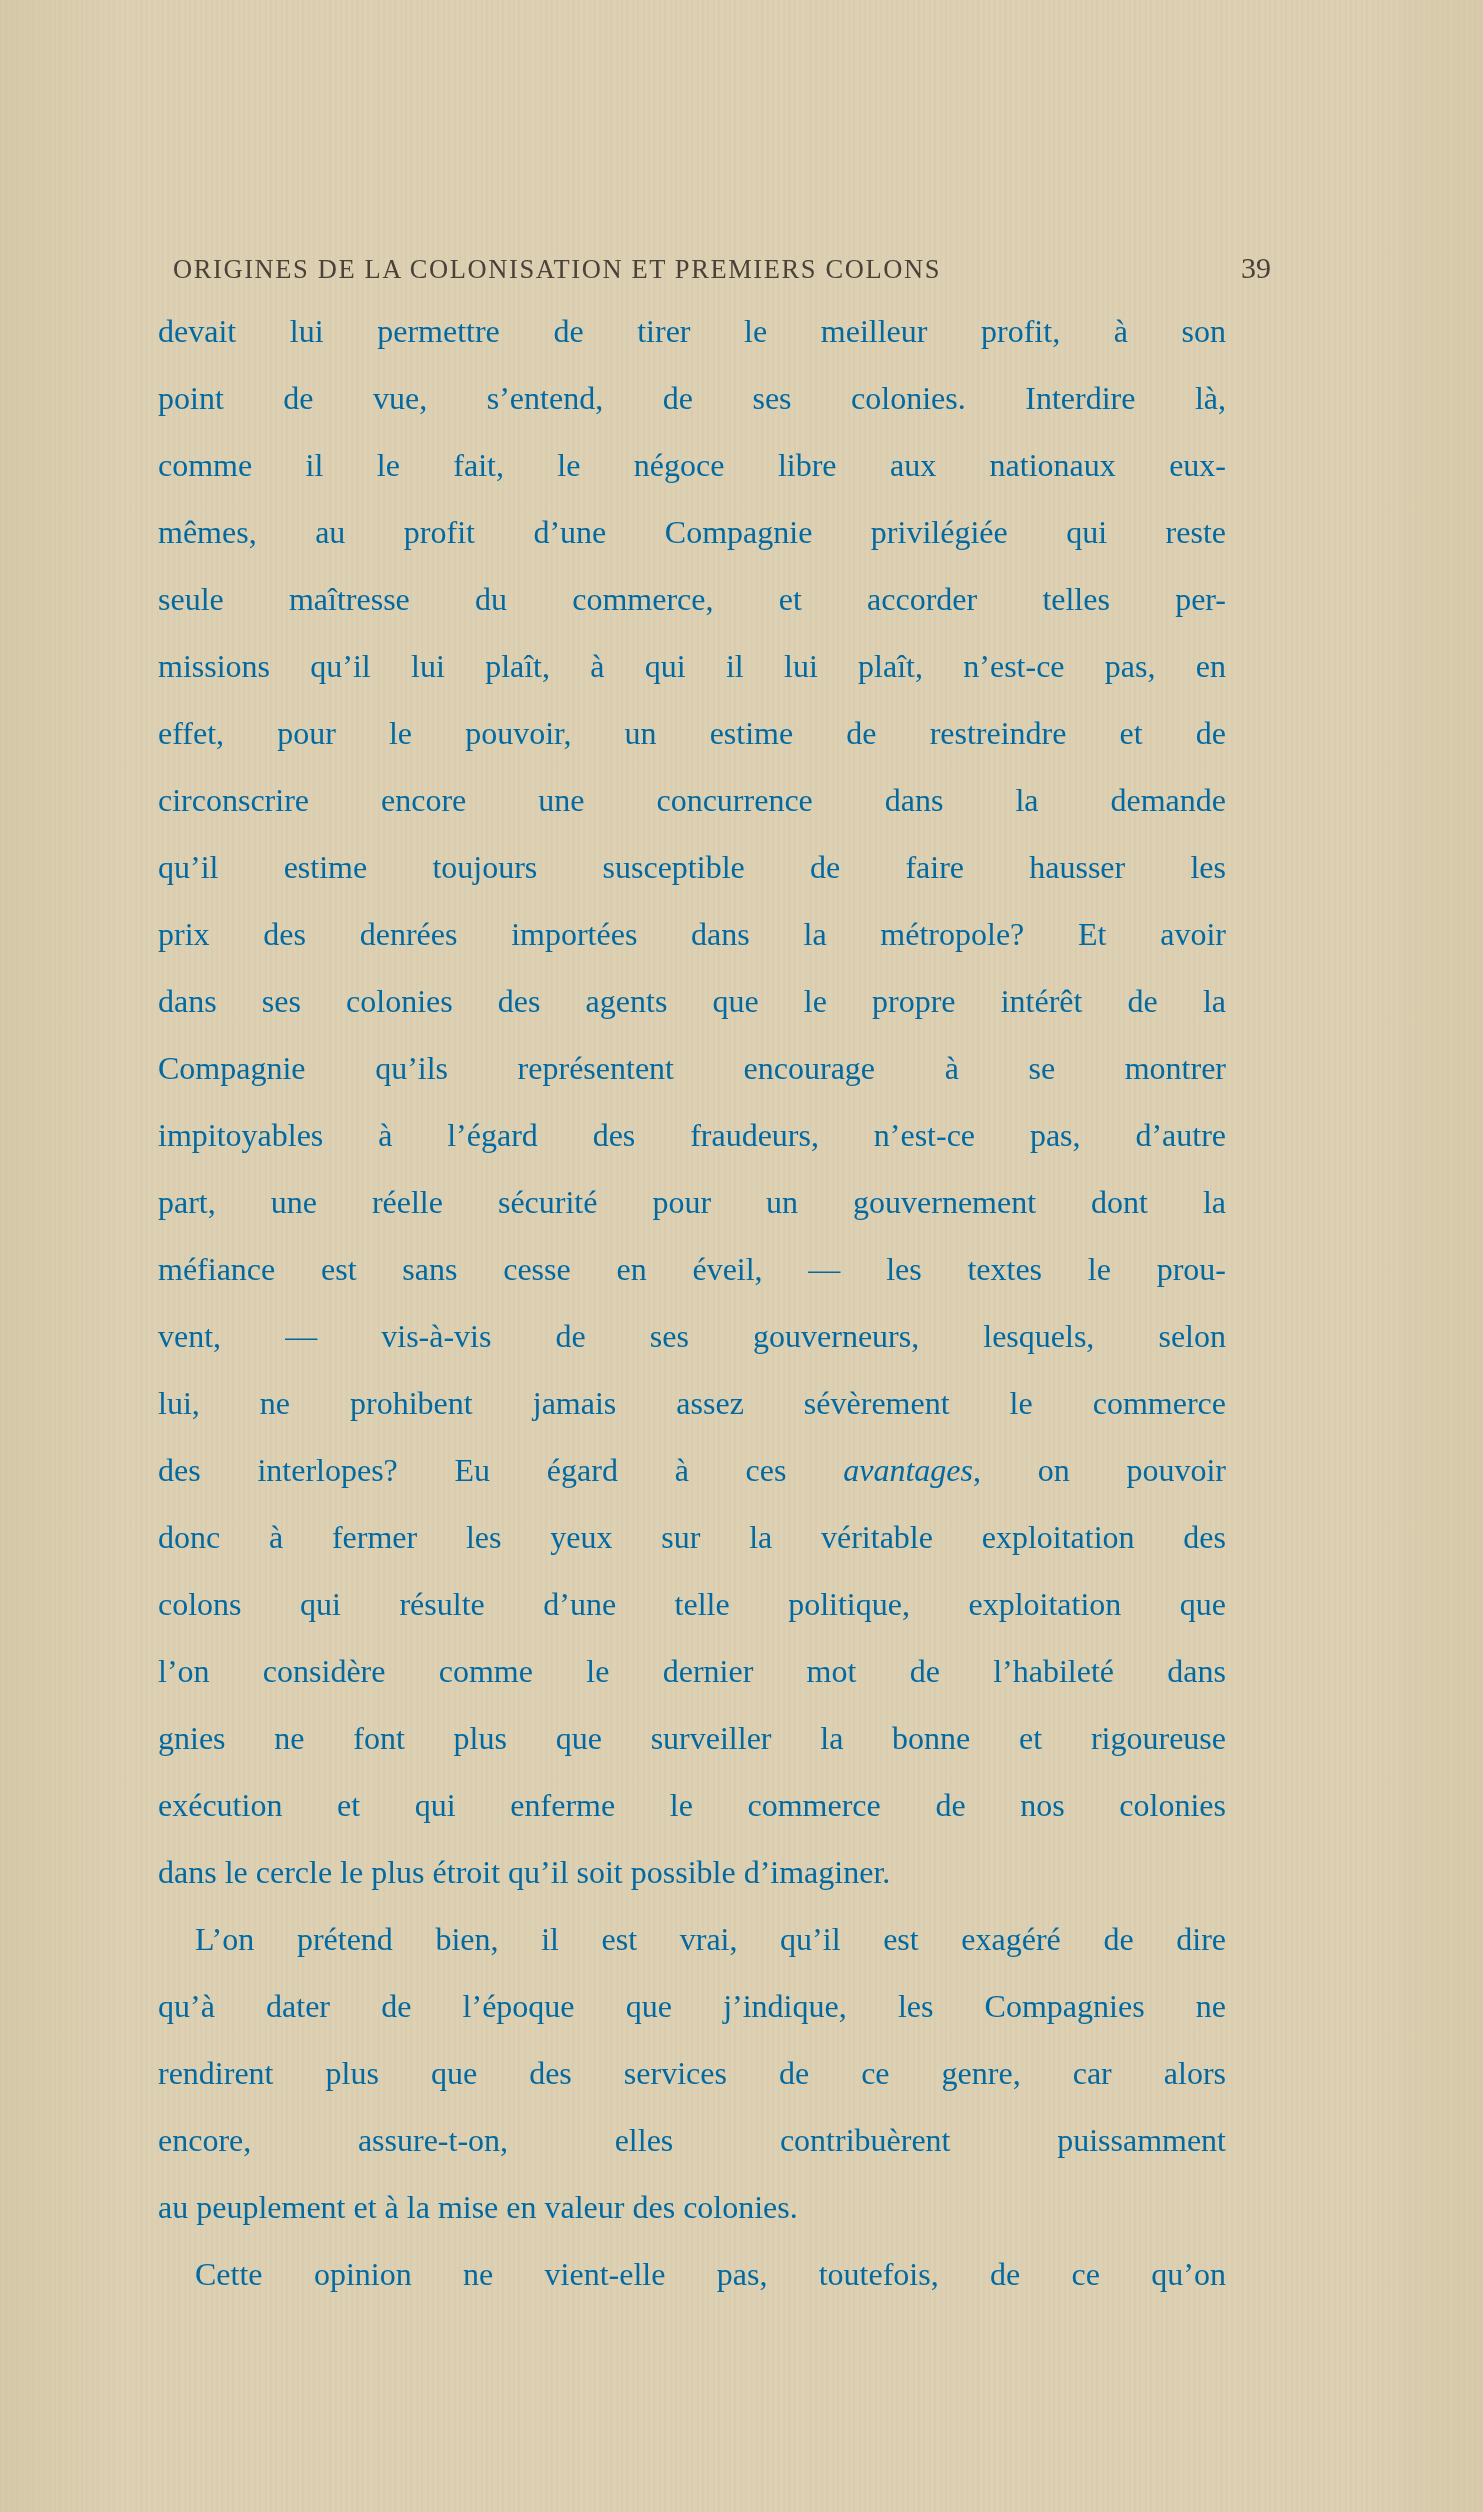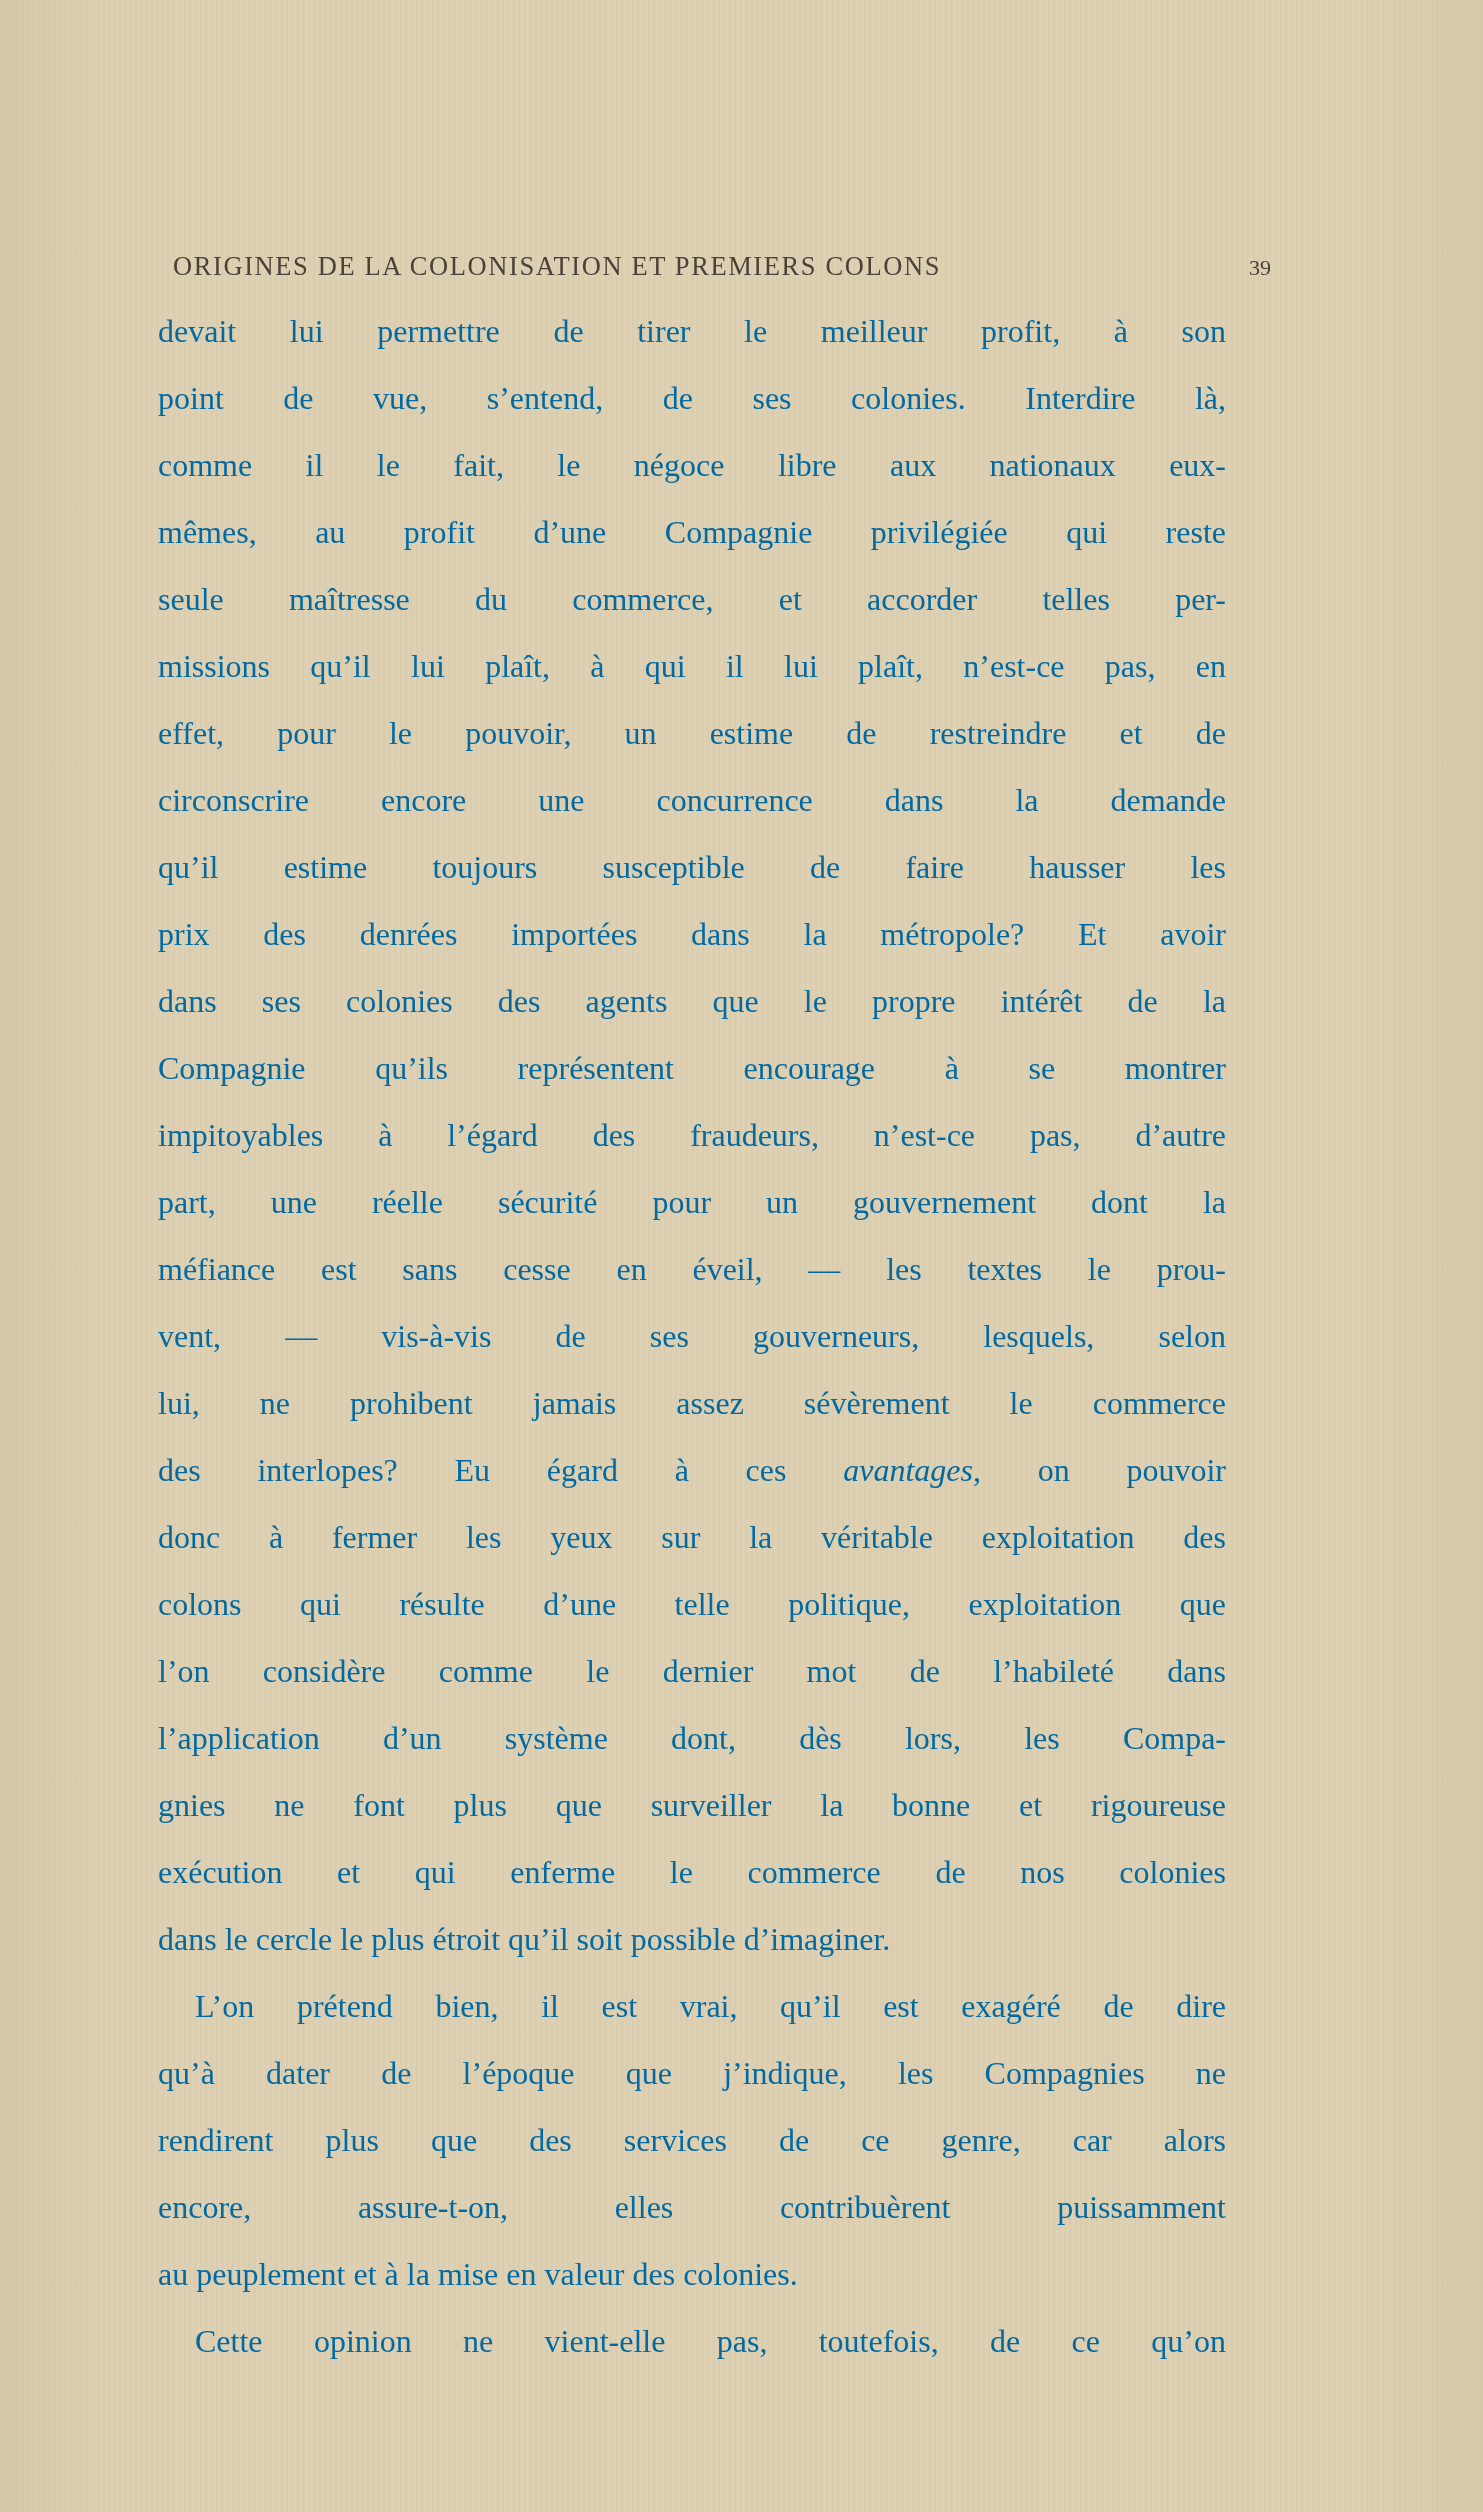--- a/index.html
+++ b/index.html
@@ -12,21 +12,21 @@
     position: relative;
     color: #3a332b;
   }
   .page { position: absolute; left: 0; top: 0; width: 1208px; height: 2512px; }
   .running-head {
     position: absolute; left: 173px; top: 251px; width: 1098px;
     display: flex; justify-content: space-between; align-items: baseline;
     font-family: "Liberation Serif", "DejaVu Serif", serif;
     font-size: 26.5px; letter-spacing: 1.6px; color: #4a4238;
   }
-  .running-head .folio { font-size: 22px; letter-spacing: 0; }
+  .running-head .folio { font-size: 30px; letter-spacing: 0; }
   .body-text {
     position: absolute; left: 158px; top: 298px; width: 1068px;
     font-family: "Liberation Serif", "DejaVu Serif", serif;
     font-size: 32px; line-height: 67px; color: #0369a1;
   }
   .line {
     display: block; white-space: nowrap; text-align: justify; text-align-last: justify;
     height: 67px;
   }
   .line.last { text-align-last: left; }
@@ -57,21 +57,20 @@
     <span class="line">Compagnie qu’ils représentent encourage à se montrer</span>
     <span class="line">impitoyables à l’égard des fraudeurs, n’est-ce pas, d’autre</span>
     <span class="line">part, une réelle sécurité pour un gouvernement dont la</span>
     <span class="line">méfiance est sans cesse en éveil, — les textes le prou-</span>
     <span class="line">vent, — vis-à-vis de ses gouverneurs, lesquels, selon</span>
     <span class="line">lui, ne prohibent jamais assez sévèrement le commerce</span>
     <span class="line"><span>des interlopes? Eu égard à ces </span><span class="ital">avantages</span><span>, on pouvoir</span></span>
     <span class="line">donc à fermer les yeux sur la véritable exploitation des</span>
     <span class="line">colons qui résulte d’une telle politique, exploitation que</span>
     <span class="line">l’on considère comme le dernier mot de l’habileté dans</span>
-    <span class="line">l’application d’un système dont, dès lors, les Compa-</span>
     <span class="line">gnies ne font plus que surveiller la bonne et rigoureuse</span>
     <span class="line">exécution et qui enferme le commerce de nos colonies</span>
     <span class="line last">dans le cercle le plus étroit qu’il soit possible d’imaginer.</span>
     <span class="line indent">L’on prétend bien, il est vrai, qu’il est exagéré de dire</span>
     <span class="line">qu’à dater de l’époque que j’indique, les Compagnies ne</span>
     <span class="line">rendirent plus que des services de ce genre, car alors</span>
     <span class="line">encore, assure-t-on, elles contribuèrent puissamment</span>
     <span class="line last">au peuplement et à la mise en valeur des colonies.</span>
     <span class="line indent">Cette opinion ne vient-elle pas, toutefois, de ce qu’on</span>
   </div>

